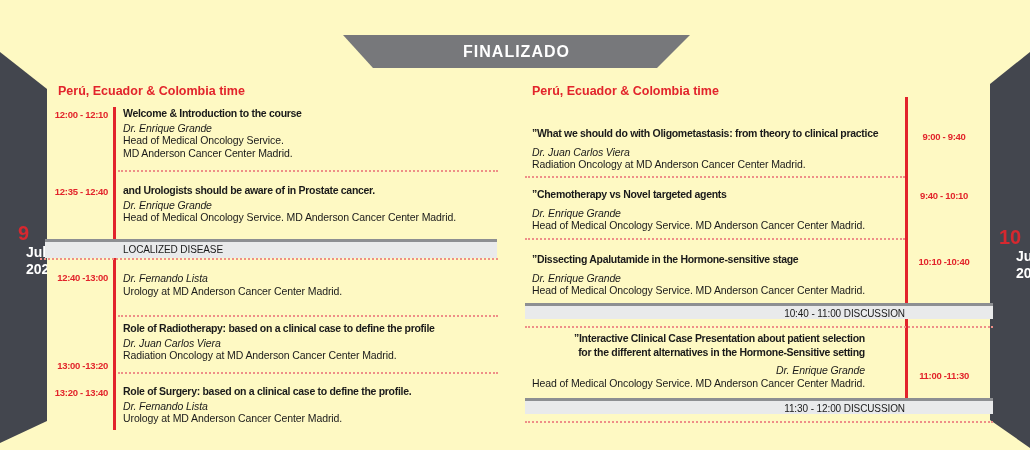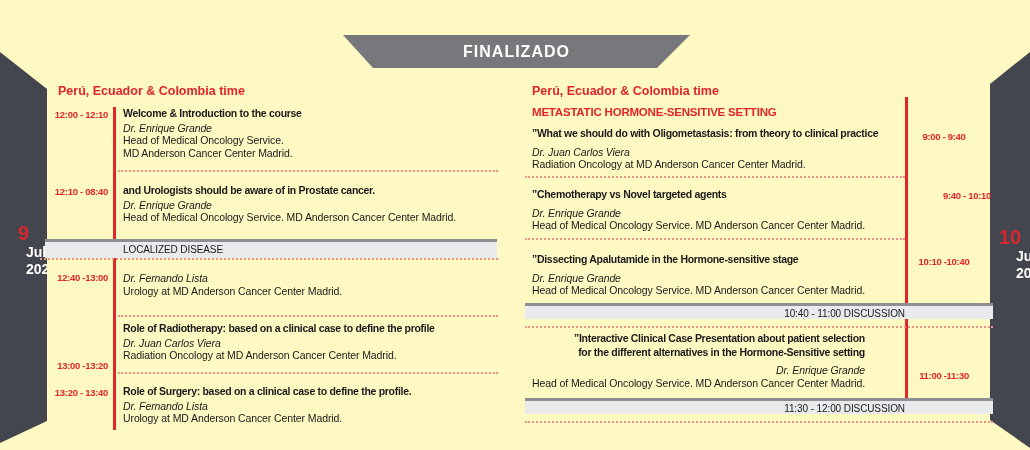--- a/index.html
+++ b/index.html
@@ -74,21 +74,21 @@
 
   <div class="time time-l" style="top:109px;">12:00 - 12:10</div>
   <div class="item" style="left:123px;top:107px;">
     <div class="title">Welcome &amp; Introduction to the course</div>
     <div class="speaker">Dr. Enrique Grande</div>
     <div class="aff">Head of Medical Oncology Service.</div>
     <div class="aff">MD Anderson Cancer Center Madrid.</div>
   </div>
   <div class="dot" style="left:118px;top:170px;width:380px;"></div>
 
-  <div class="time time-l" style="top:186px;">12:10 - 08:40</div>
+  <div class="time time-l" style="top:186px;">12:35 - 12:40</div>
   <div class="item" style="left:123px;top:184px;">
     <div class="title">and Urologists should be aware of in Prostate cancer.</div>
     <div class="speaker">Dr. Enrique Grande</div>
     <div class="aff">Head of Medical Oncology Service. MD Anderson Cancer Center Madrid.</div>
   </div>
 
   <div class="band band-l" style="left:45px;top:239px;width:374px;">LOCALIZED DISEASE</div>
   <div class="dot" style="left:40px;top:258px;width:458px;"></div>
 
   <div class="time time-l" style="top:272px;">12:40 -13:00</div>
@@ -107,32 +107,31 @@
   <div class="dot" style="left:118px;top:372px;width:380px;"></div>
 
   <div class="time time-l" style="top:387px;">13:20 - 13:40</div>
   <div class="item" style="left:123px;top:385px;">
     <div class="title">Role of Surgery: based on a clinical case to define the profile.</div>
     <div class="speaker">Dr. Fernando Lista</div>
     <div class="aff">Urology at MD Anderson Cancer Center Madrid.</div>
   </div>
 
   <div class="tz-header" style="left:532px;top:84px;">Perú, Ecuador &amp; Colombia time</div>
-  <div class="section-header" style="left:532px;top:106px;">METASTATIC HORMONE-SENSITIVE SETTING</div>
   <div class="vline" style="left:905px;top:97px;height:303px;"></div>
 
   <div class="time time-r" style="top:131px;">9:00 - 9:40</div>
   <div class="item item-r" style="left:532px;top:127px;">
     <div class="title">”What we should do with Oligometastasis: from theory to clinical practice</div>
     <div class="speaker">Dr. Juan Carlos Viera</div>
     <div class="aff">Radiation Oncology at MD Anderson Cancer Center Madrid.</div>
   </div>
   <div class="dot" style="left:525px;top:176px;width:380px;"></div>
 
-  <div class="time time-r" style="top:190px;margin-left:23px;">9:40 - 10:10</div>
+  <div class="time time-r" style="top:190px;">9:40 - 10:10</div>
   <div class="item item-r" style="left:532px;top:188px;">
     <div class="title">”Chemotherapy vs Novel targeted agents</div>
     <div class="speaker">Dr. Enrique Grande</div>
     <div class="aff">Head of Medical Oncology Service. MD Anderson Cancer Center Madrid.</div>
   </div>
   <div class="dot" style="left:525px;top:238px;width:380px;"></div>
 
   <div class="time time-r" style="top:256px;">10:10 -10:40</div>
   <div class="item item-r" style="left:532px;top:253px;">
     <div class="title">”Dissecting Apalutamide in the Hormone-sensitive stage</div>

